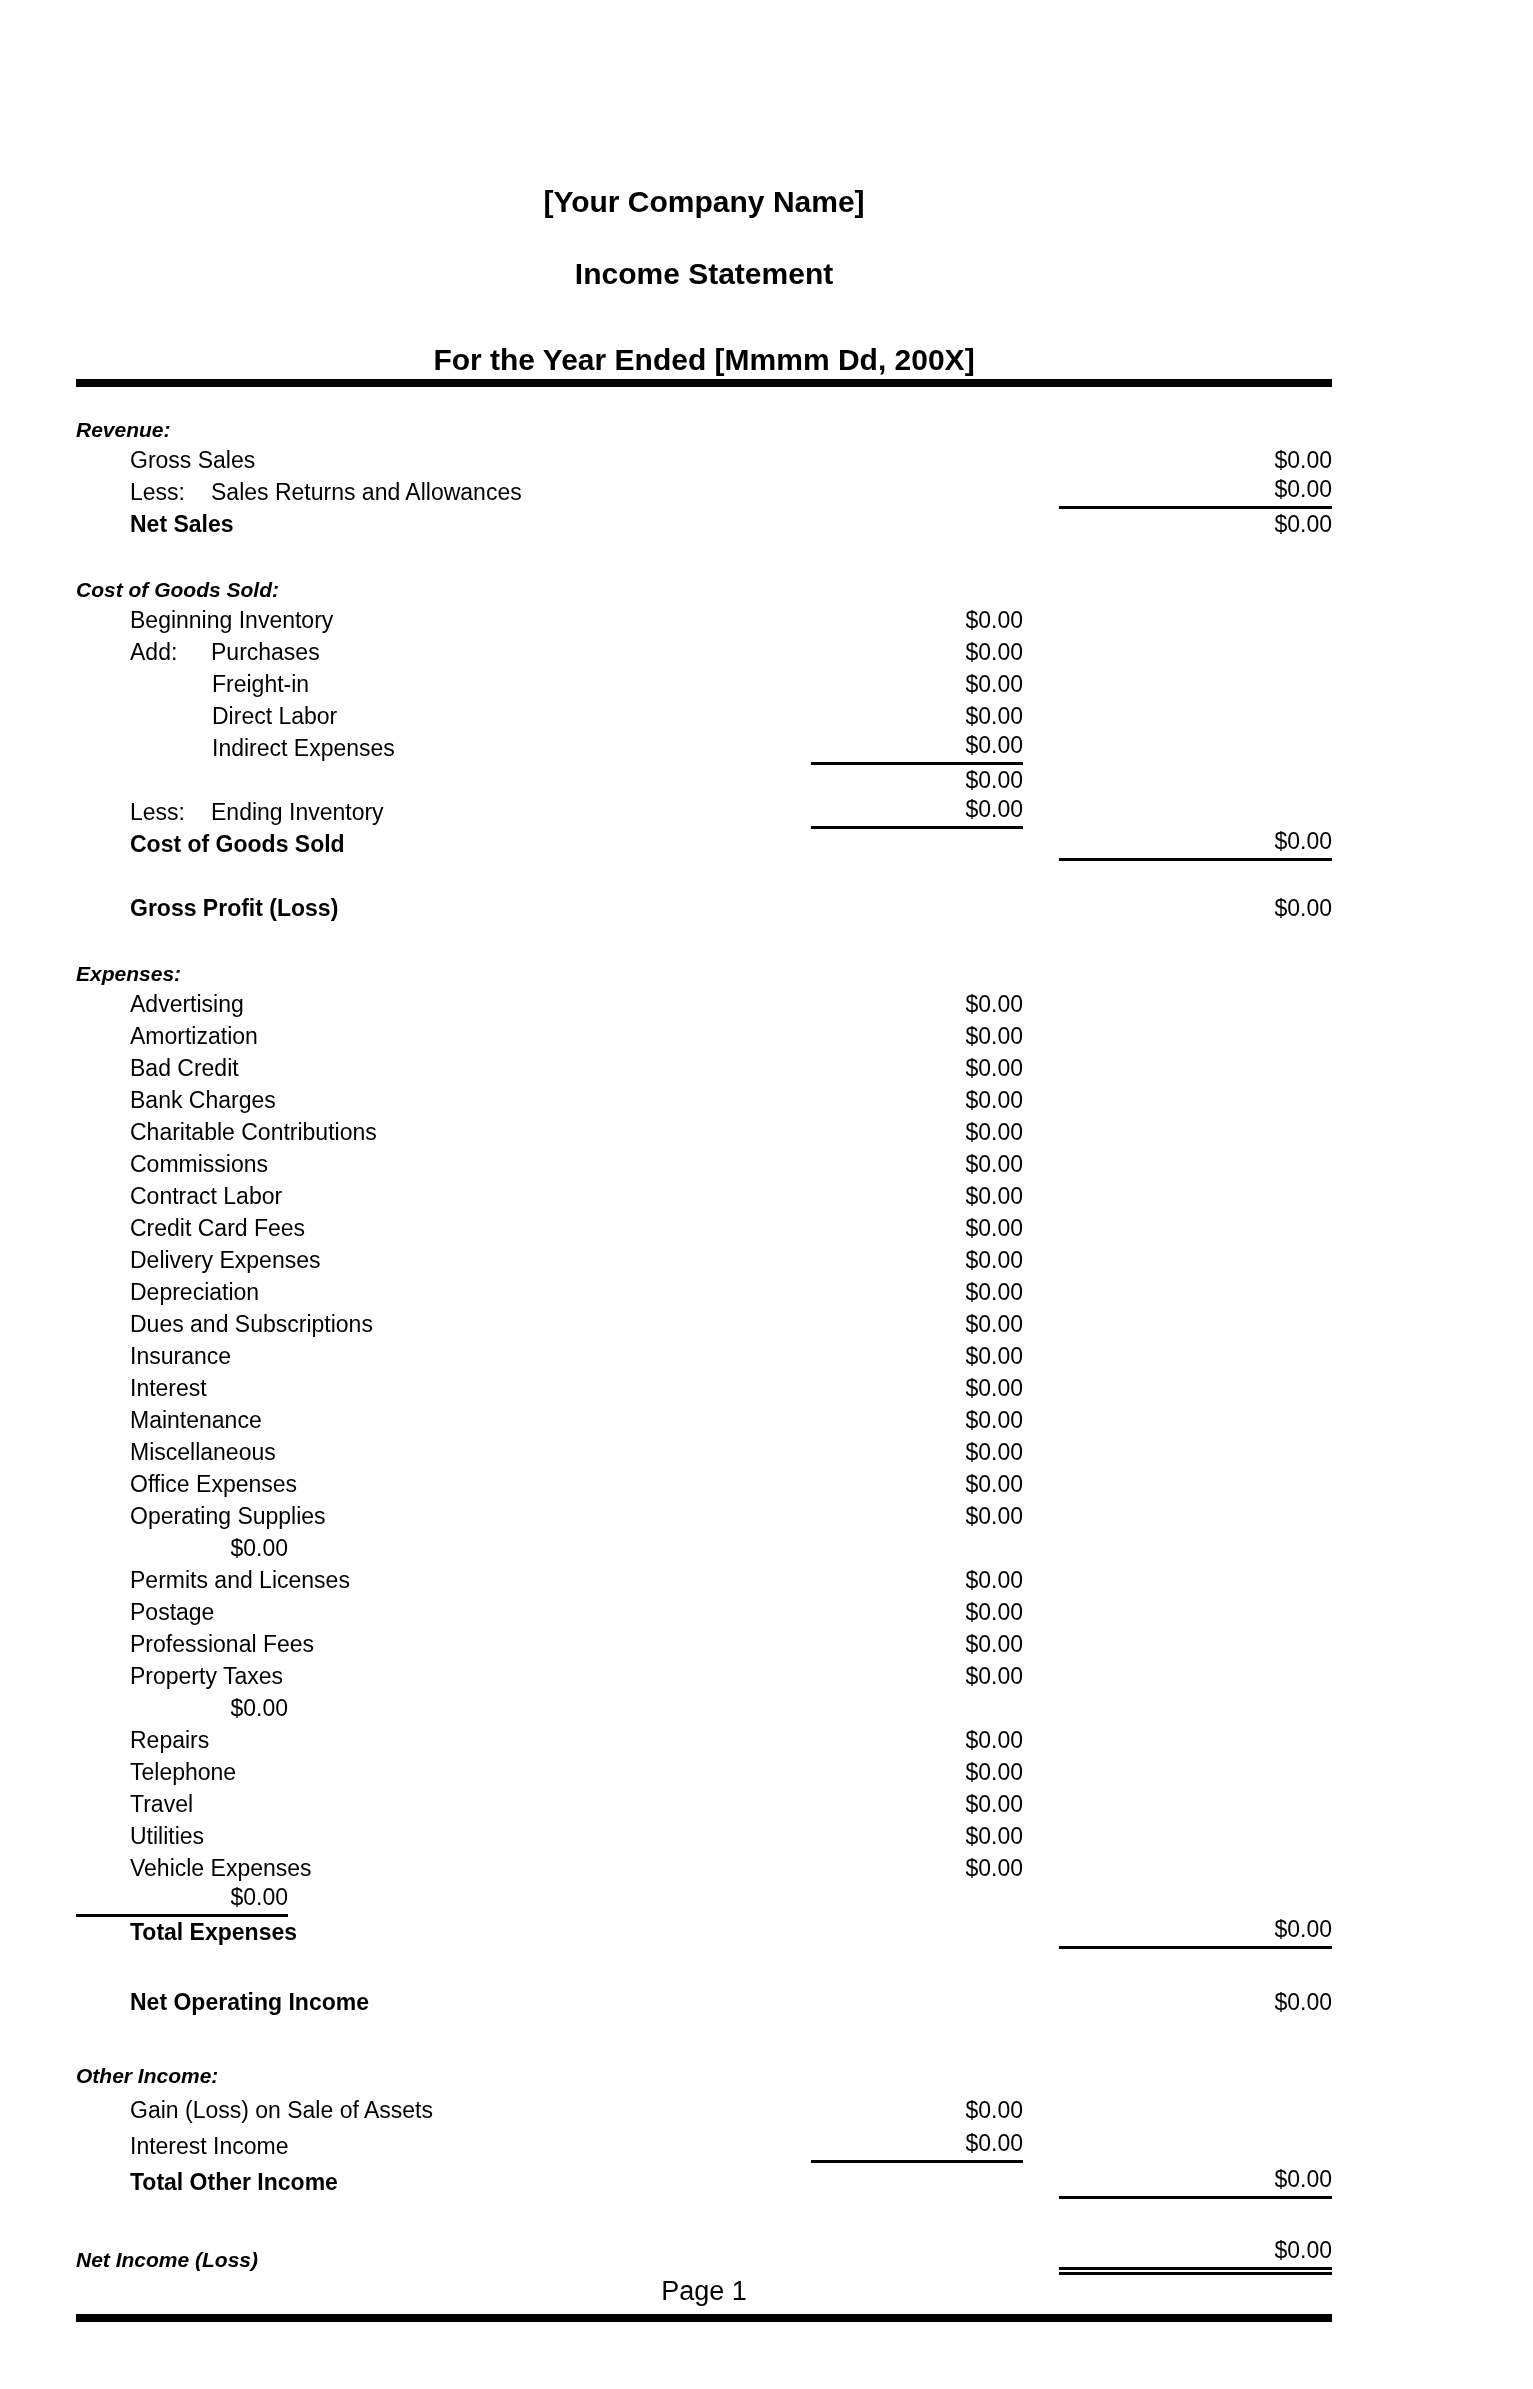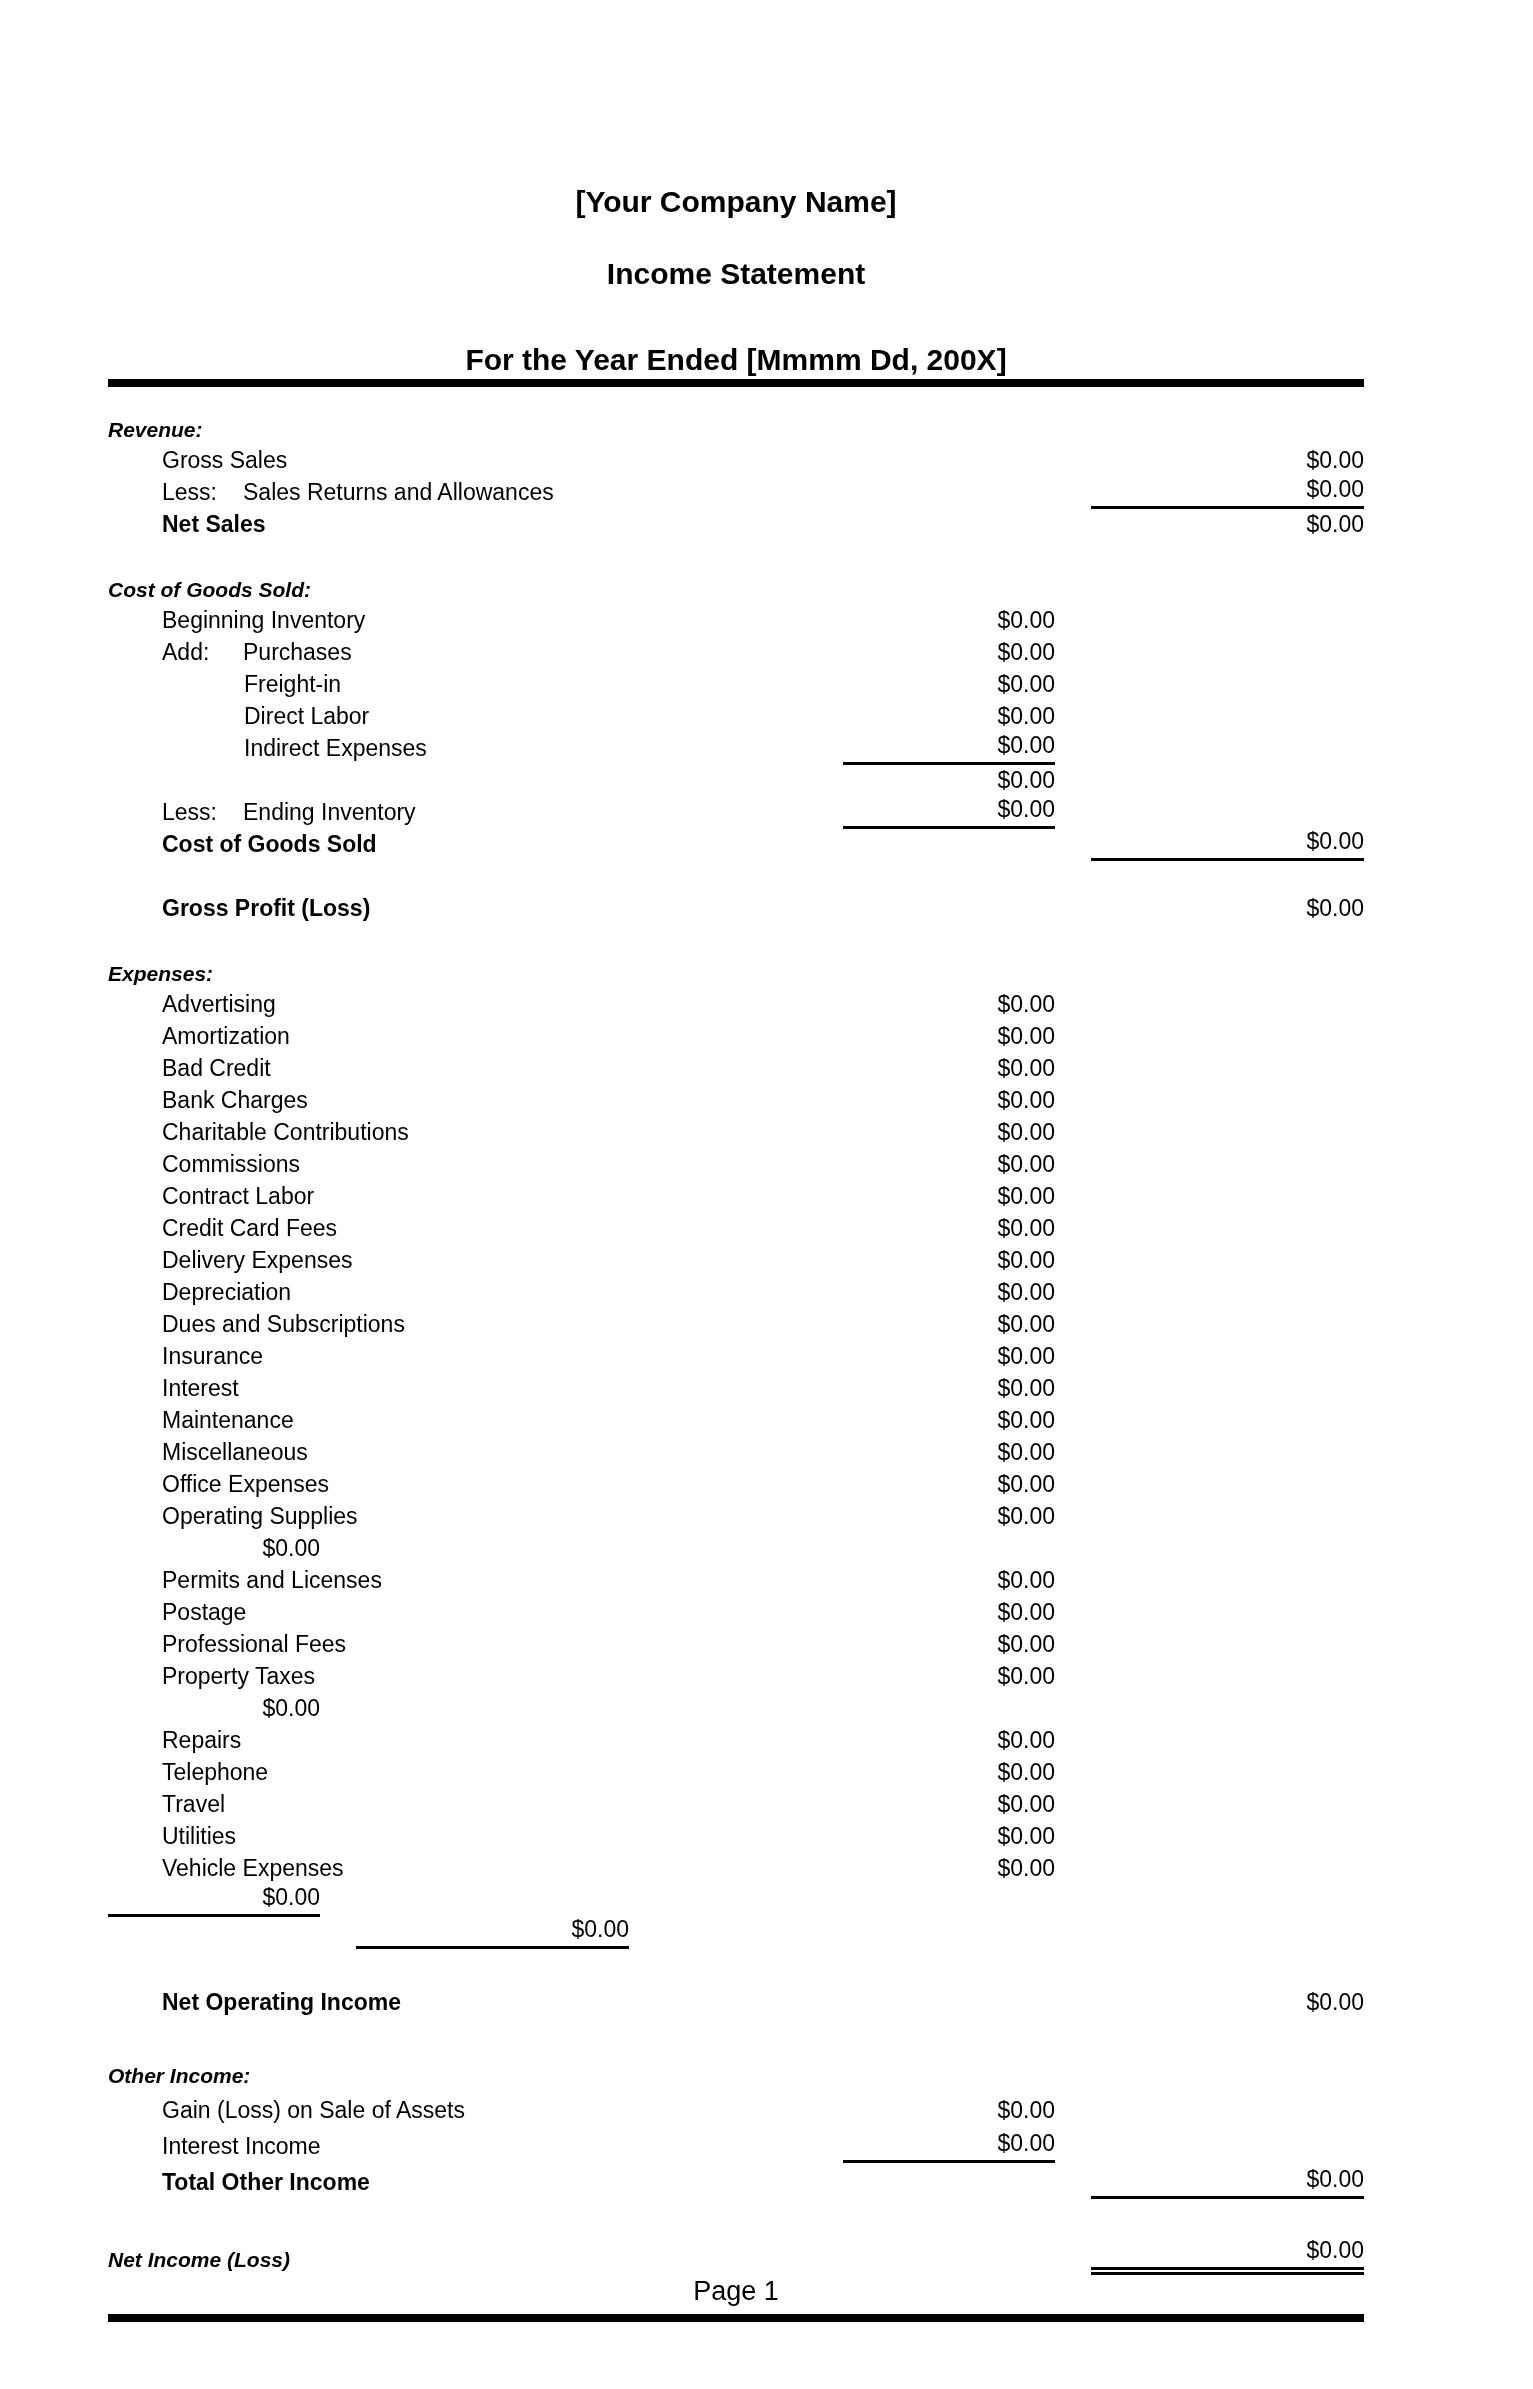--- a/index.html
+++ b/index.html
@@ -10,21 +10,21 @@
     position: relative;
     width: 1533px;
     height: 2390px;
     background: #ffffff;
     color: #000000;
     font-family: "Liberation Sans", "DejaVu Sans", sans-serif;
     font-size: 23px;
     overflow: hidden;
   }
   .content {
-    margin-left: 108px;
+    margin-left: 76px;
     width: 1256px;
     padding-top: 185px;
   }
 
   .title {
     text-align: center;
     font-weight: bold;
     font-size: 30px;
     line-height: 34px;
     white-space: nowrap;
@@ -305,20 +305,21 @@
         <div class="mid">$0.00</div>
         <div class="right"></div>
       </div>
         <div class="row">
         <div class="mid">$0.00</div>
         <div class="right"></div>
       </div>
       </div>
 
     <div class="row">
+      <div class="lbl ind1 b">Total Expenses</div>
       <div class="mid"></div>
       <div class="right ul">$0.00</div>
     </div>
 
     <div class="spacer s40"></div>
 
     <div class="row">
       <div class="lbl ind1 b">Net Operating Income</div>
       <div class="mid"></div>
       <div class="right">$0.00</div>

